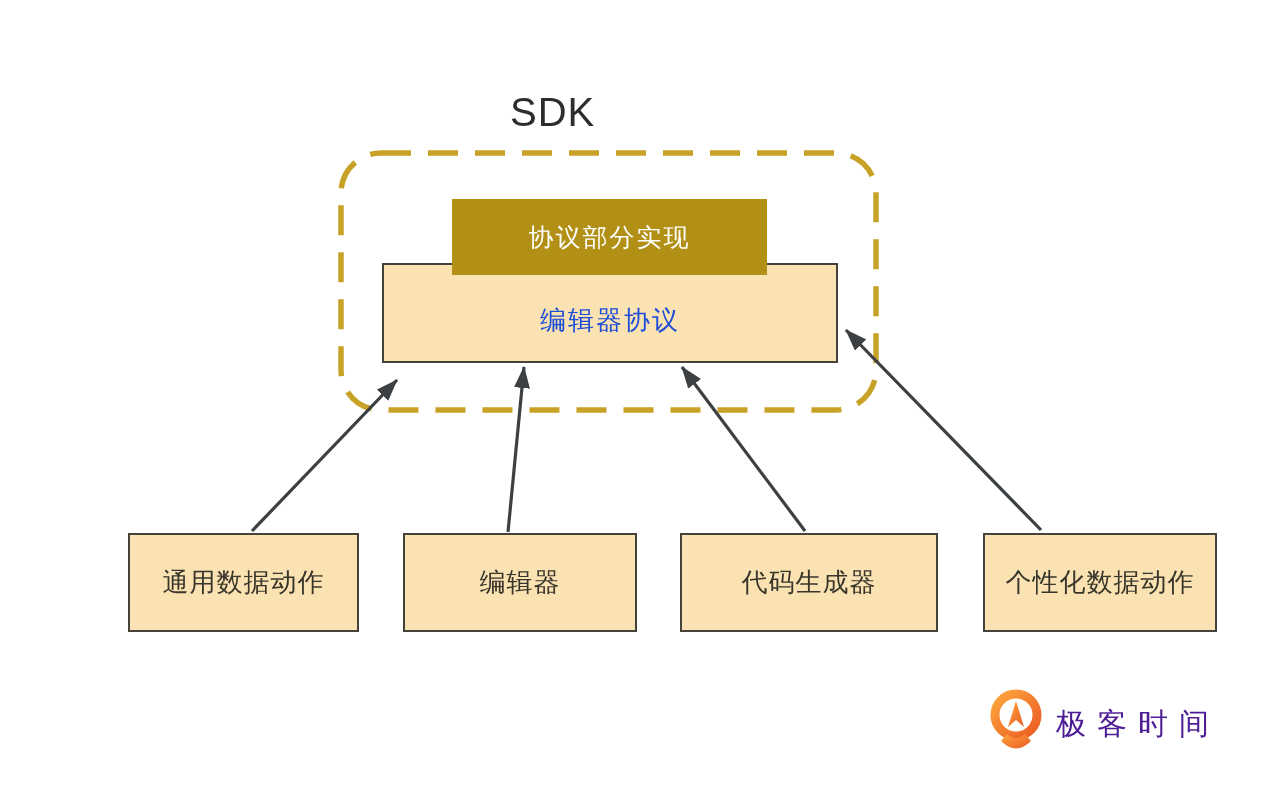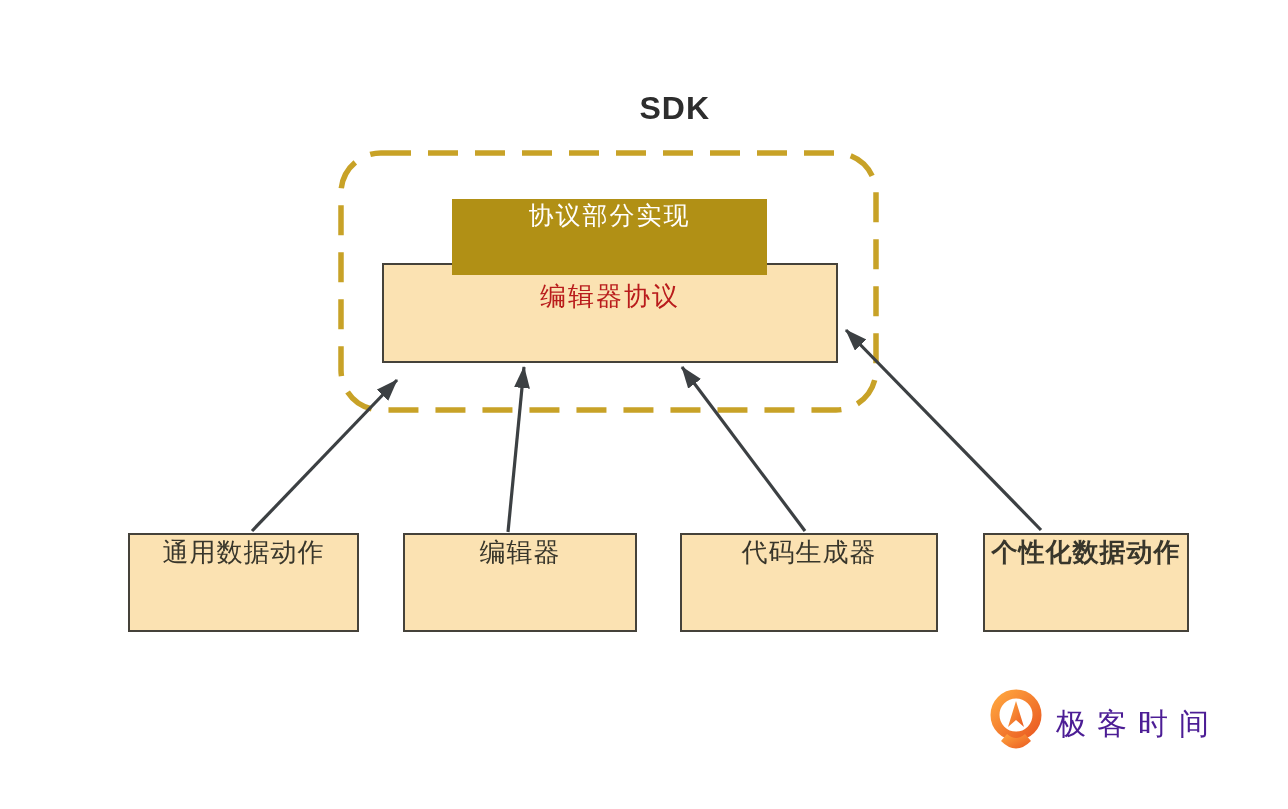--- a/index.html
+++ b/index.html
@@ -20,30 +20,30 @@
     left: 0;
     top: 0;
     width: 1288px;
     height: 809px;
   }
   .sdk-title {
     position: absolute;
     left: 510px;
     top: 90px;
     width: 200px;
-    text-align: right;
-    font-size: 32px;
-    font-weight: 700;
+    text-align: left;
+    font-size: 40px;
+    font-weight: 400;
     letter-spacing: 1px;
     color: #2d2d2d;
   }
   .box {
     position: absolute;
     display: flex;
-    align-items: flex-start;
+    align-items: center;
     justify-content: center;
     box-sizing: border-box;
     text-align: center;
   }
   .box-dark {
     left: 452px;
     top: 199px;
     width: 315px;
     height: 76px;
     background: #B19015;
@@ -52,40 +52,40 @@
     letter-spacing: 2px;
     z-index: 4;
   }
   .box-light {
     left: 382px;
     top: 263px;
     width: 456px;
     height: 100px;
     background: #FBE2B2;
     border: 2px solid #45423A;
-    color: #b91c1c;
+    color: #1d4ed8;
     font-size: 26px;
     letter-spacing: 2px;
     z-index: 3;
     padding-top: 14px;
   }
   .box-bottom {
     top: 533px;
     height: 99px;
     background: #FBE2B2;
     border: 2px solid #45423A;
     color: #38362B;
     font-size: 26px;
     letter-spacing: 1px;
     z-index: 3;
   }
   .bb1 { left: 128px; width: 231px; }
   .bb2 { left: 403px; width: 234px; }
   .bb3 { left: 680px; width: 258px; }
-  .bb4 { left: 983px; width: 206px; font-weight: bold; }
+  .bb4 { left: 983px; width: 234px; }
   .logo {
     position: absolute;
     left: 988px;
     top: 688px;
     display: flex;
     align-items: center;
     gap: 12px;
     z-index: 5;
   }
   .logo-text {

